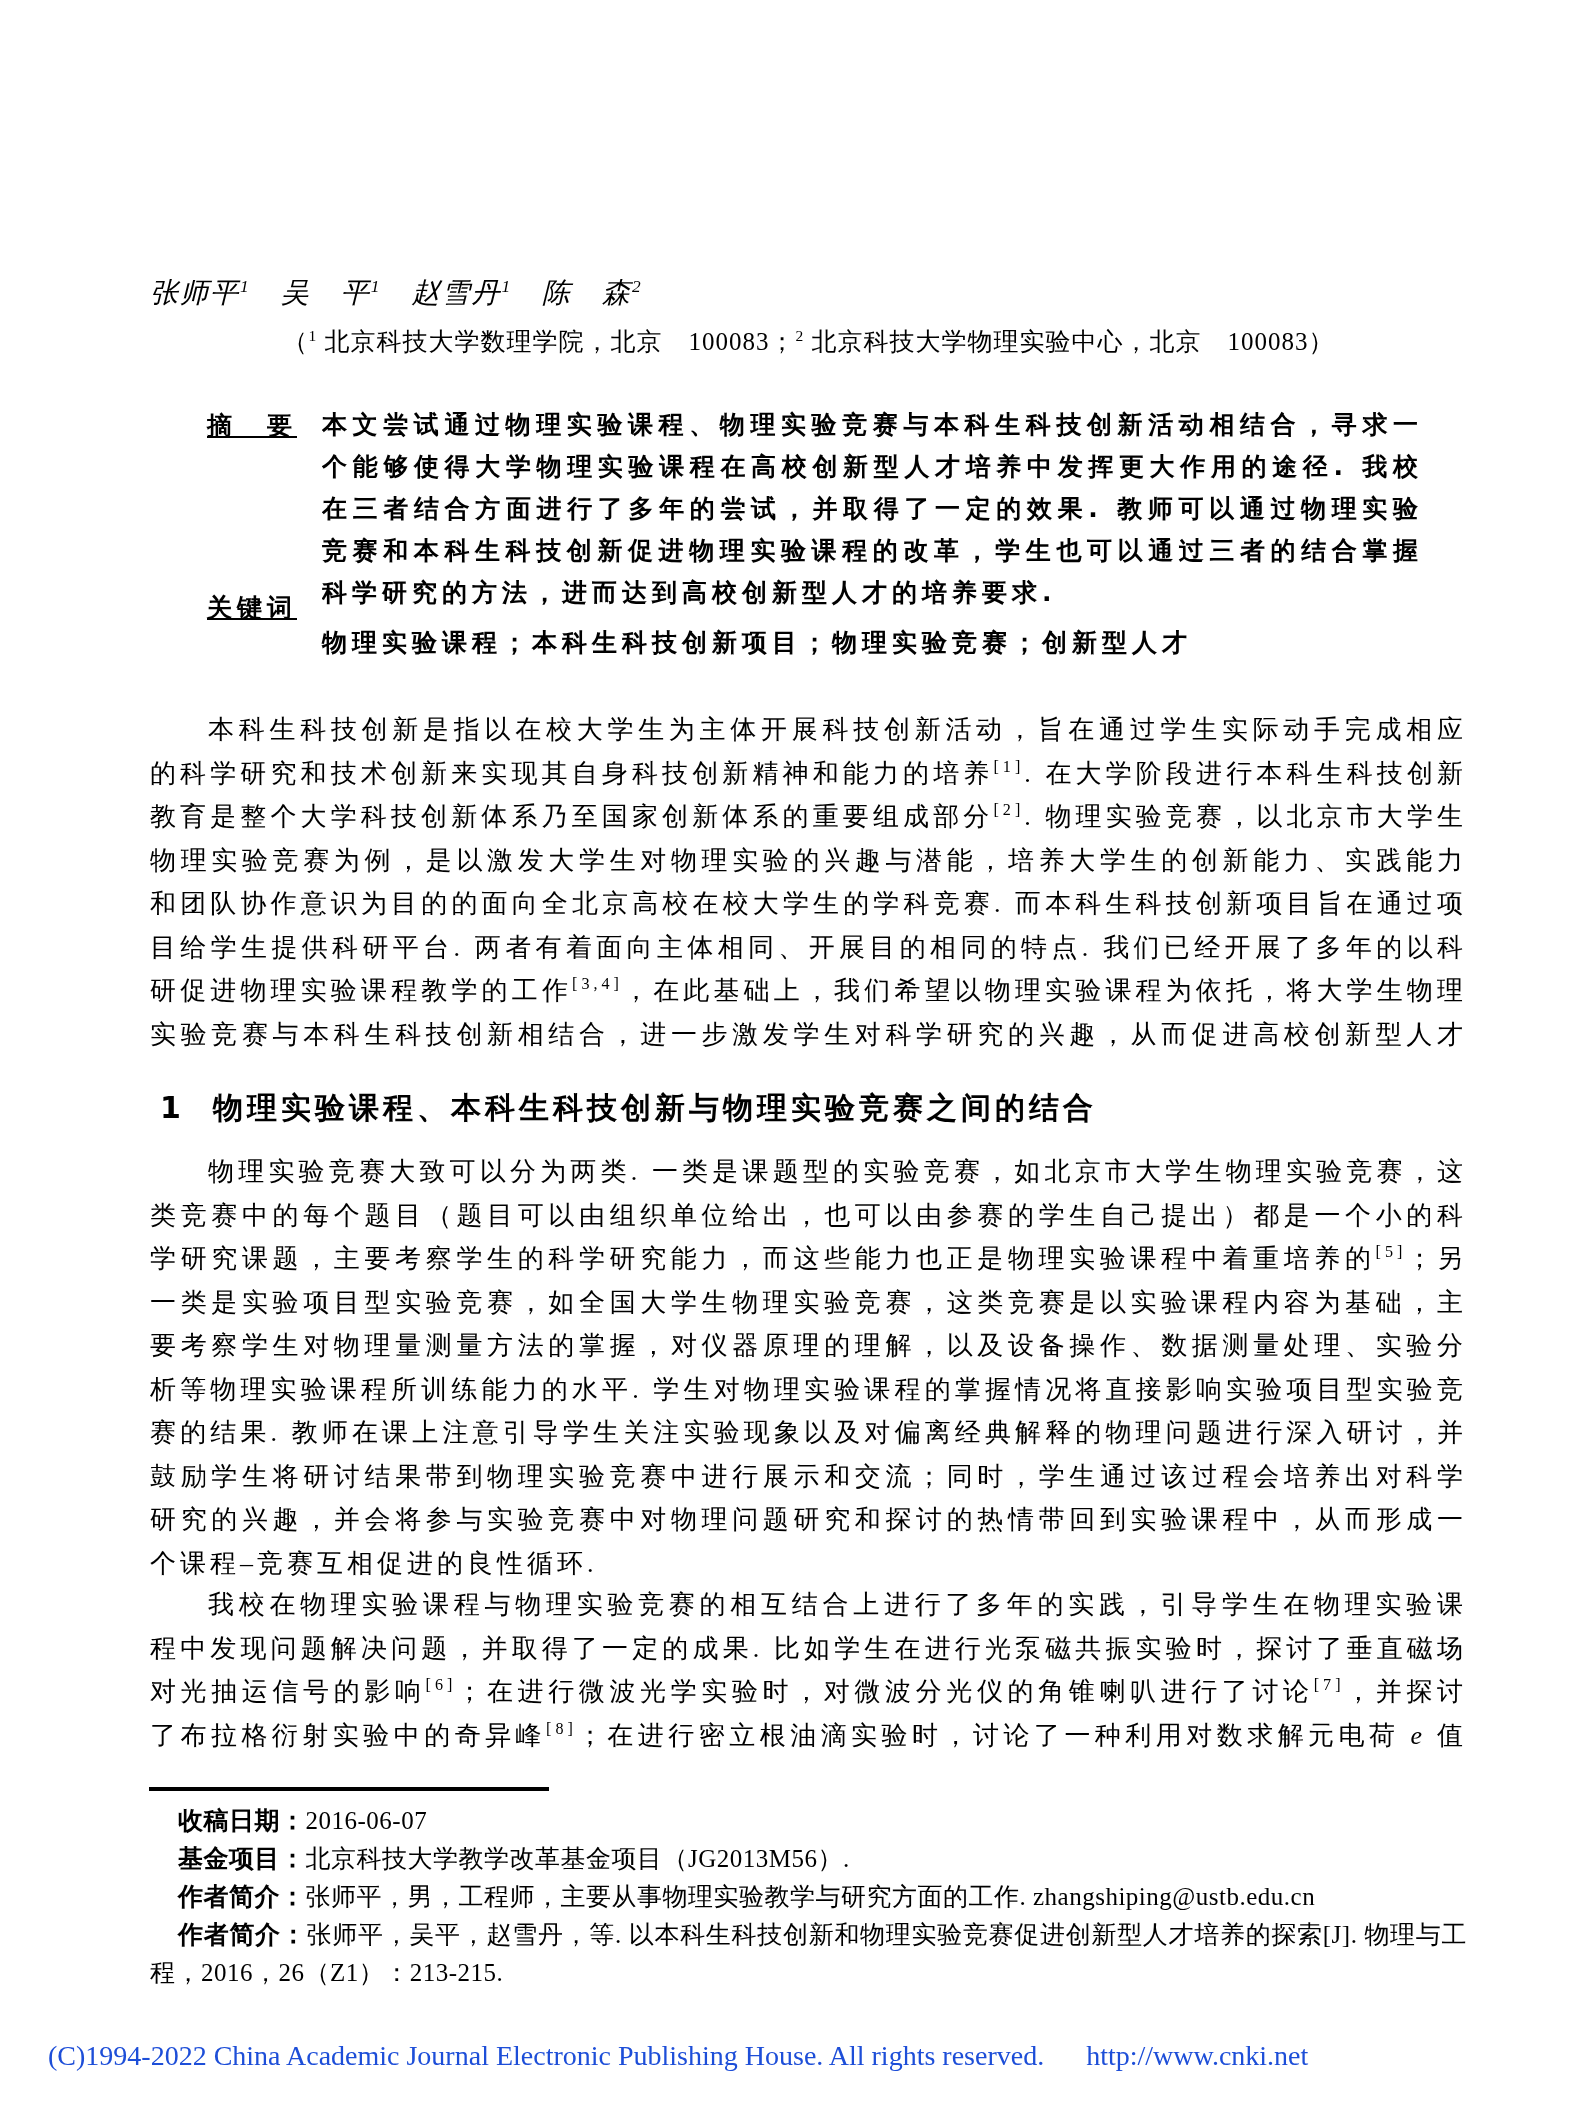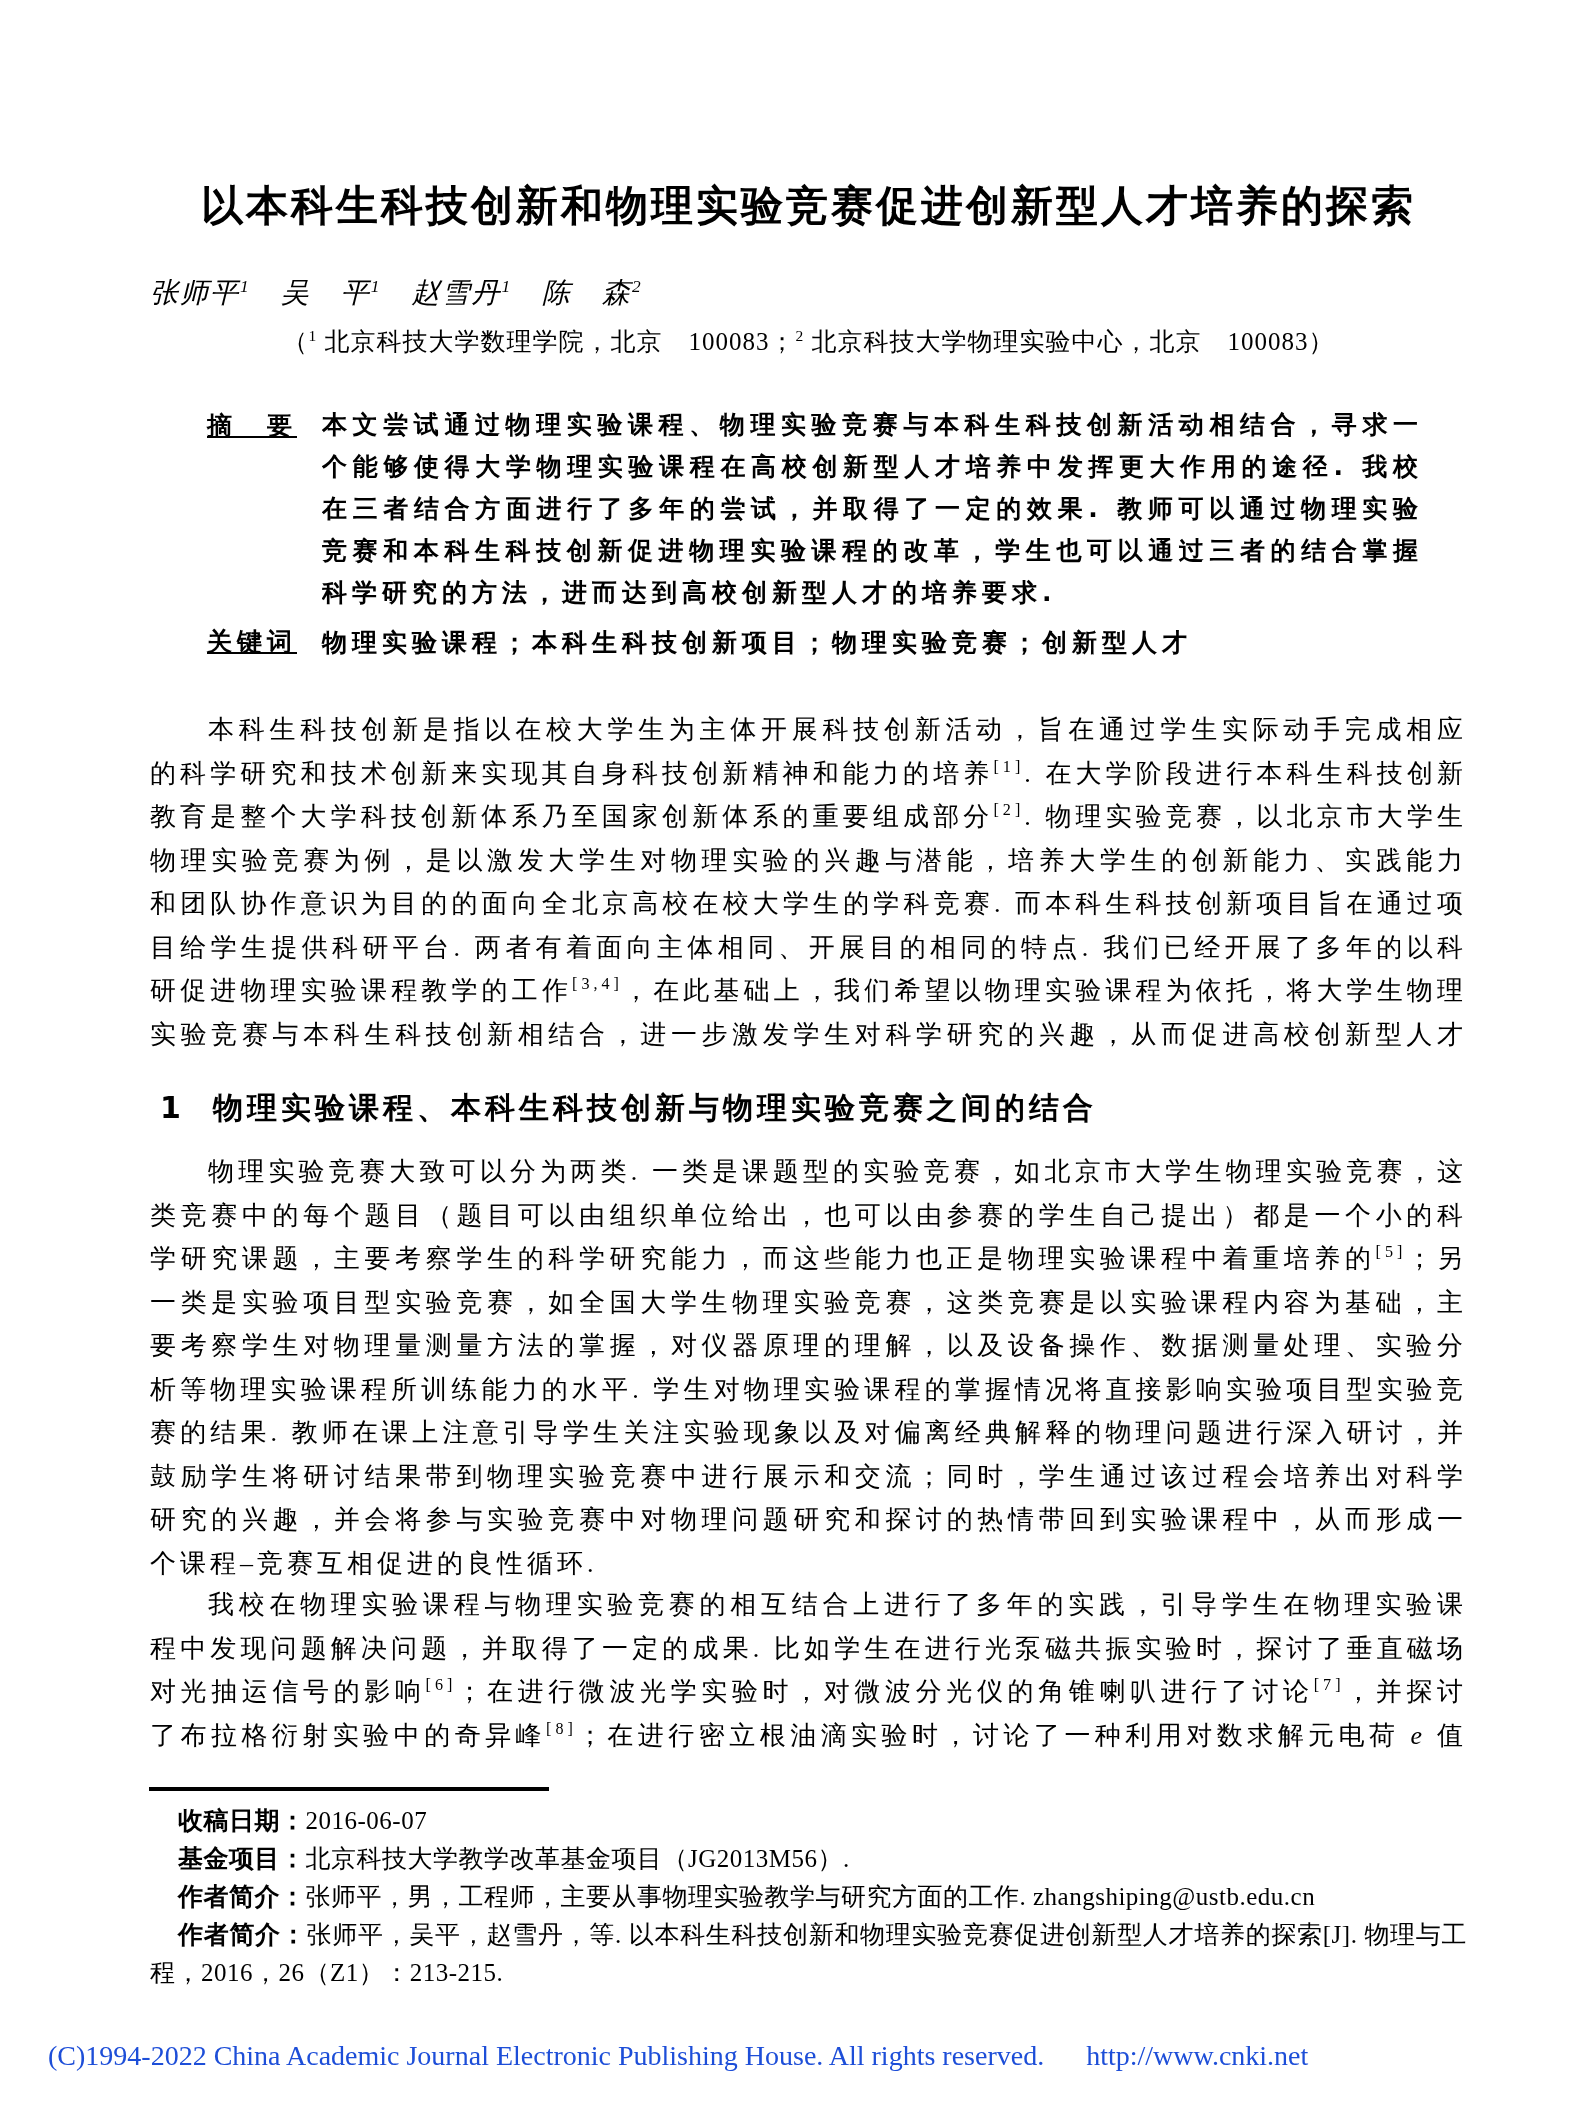--- a/index.html
+++ b/index.html
@@ -62,21 +62,21 @@
     position: absolute;
     left: 322px; top: 404px; width: 1101px; height: 214px;
     font-family: "DejaVu Sans", "Liberation Sans", sans-serif;
     font-weight: bold;
     font-size: 25px;
     letter-spacing: 5px;
     line-height: 42px;
     text-align: justify;
     overflow: hidden;
   }
-  .keywords-label { top: 625px; }
+  .keywords-label { top: 591px; }
   .keywords-text {
     position: absolute;
     left: 322px; top: 622px; width: 1145px;
     font-family: "DejaVu Sans", "Liberation Sans", sans-serif;
     font-weight: bold;
     font-size: 25px;
     letter-spacing: 5px;
     line-height: 42px;
     white-space: nowrap;
   }
@@ -134,21 +134,20 @@
     font-size: 28px;
     white-space: nowrap;
   }
   .footer .url { margin-left: 42px; }
 </style>
 </head>
 <body>
 
 <div class="page">
 
-  <h1 class="title">以本科生科技创新和物理实验竞赛促进创新型人才培养的探索</h1>
 
   <div class="authors">张师平<sup>1</sup>　吴　平<sup>1</sup>　赵雪丹<sup>1</sup>　陈　森<sup>2</sup></div>
 
   <div class="affiliation">（<sup>1</sup> 北京科技大学数理学院，北京　100083；<sup>2</sup> 北京科技大学物理实验中心，北京　100083）</div>
 
   <div class="abstract-label">摘　要</div>
   <div class="abstract-text">本文尝试通过物理实验课程、物理实验竞赛与本科生科技创新活动相结合，寻求一个能够使得大学物理实验课程在高校创新型人才培养中发挥更大作用的途径. 我校在三者结合方面进行了多年的尝试，并取得了一定的效果. 教师可以通过物理实验竞赛和本科生科技创新促进物理实验课程的改革，学生也可以通过三者的结合掌握科学研究的方法，进而达到高校创新型人才的培养要求.</div>
 
   <div class="keywords-label">关键词</div>
   <div class="keywords-text">物理实验课程；本科生科技创新项目；物理实验竞赛；创新型人才</div>

